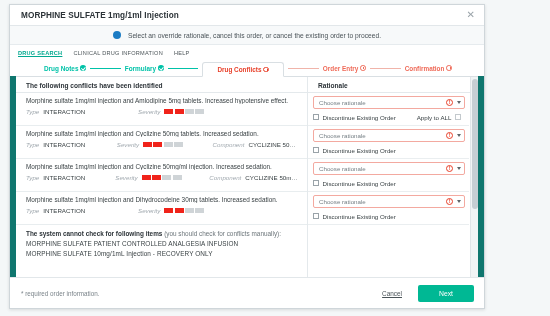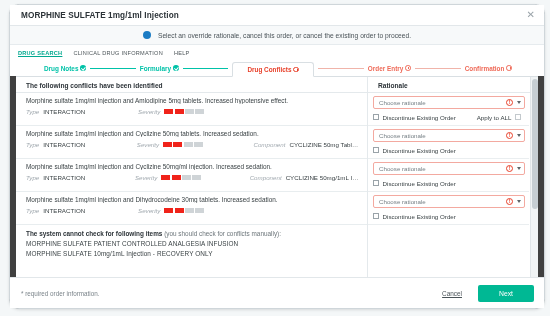--- a/index.html
+++ b/index.html
@@ -11,24 +11,24 @@
     overflow: hidden;
   }
   .page {
     position: relative;
     width: 550px; height: 316px;
     background: #f4f7f8;
   }
   .modal {
     position: absolute;
     left: 9px; top: 4px;
-    width: 536px; height: 305px;
-    background: #404040;
+    width: 476px; height: 305px;
+    background: #0f766e;
     border: 1px solid #cfd6da;
-    border-radius: 10px;
+    border-radius: 0;
     display: flex;
     flex-direction: column;
     box-shadow: 0 1px 3px rgba(0,0,0,.12);
   }
   
   .titlebar {
     height: 21px;
     flex: 0 0 21px;
     display: flex;
     align-items: center;

